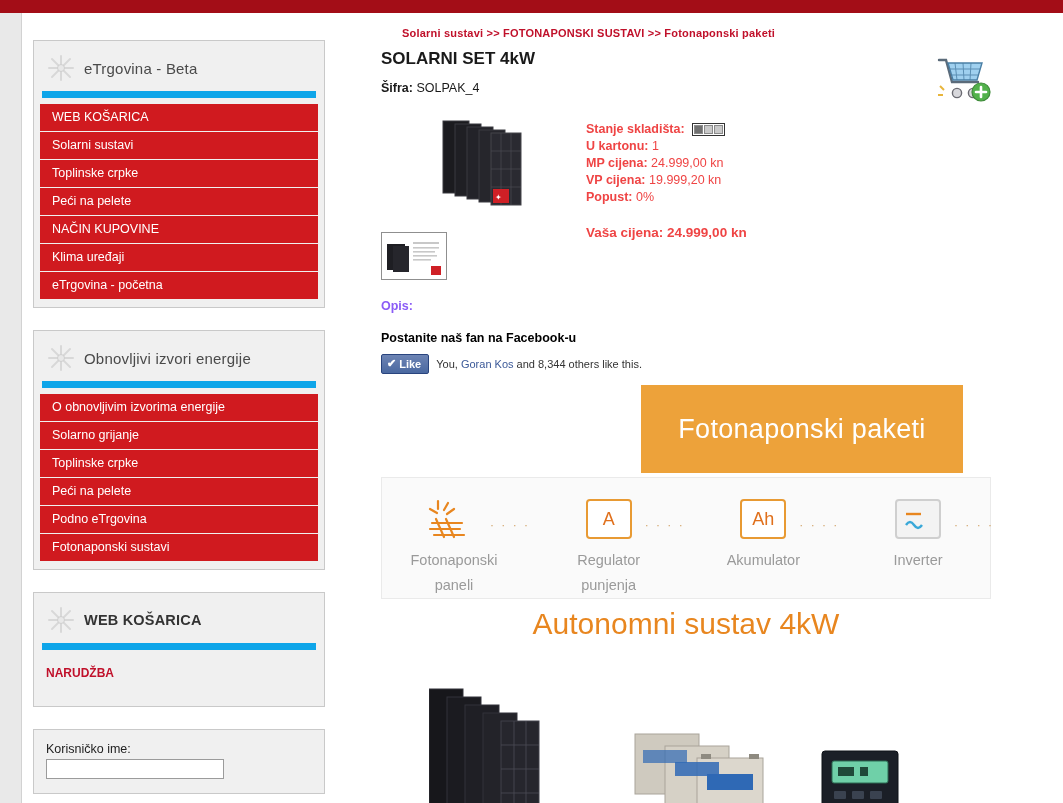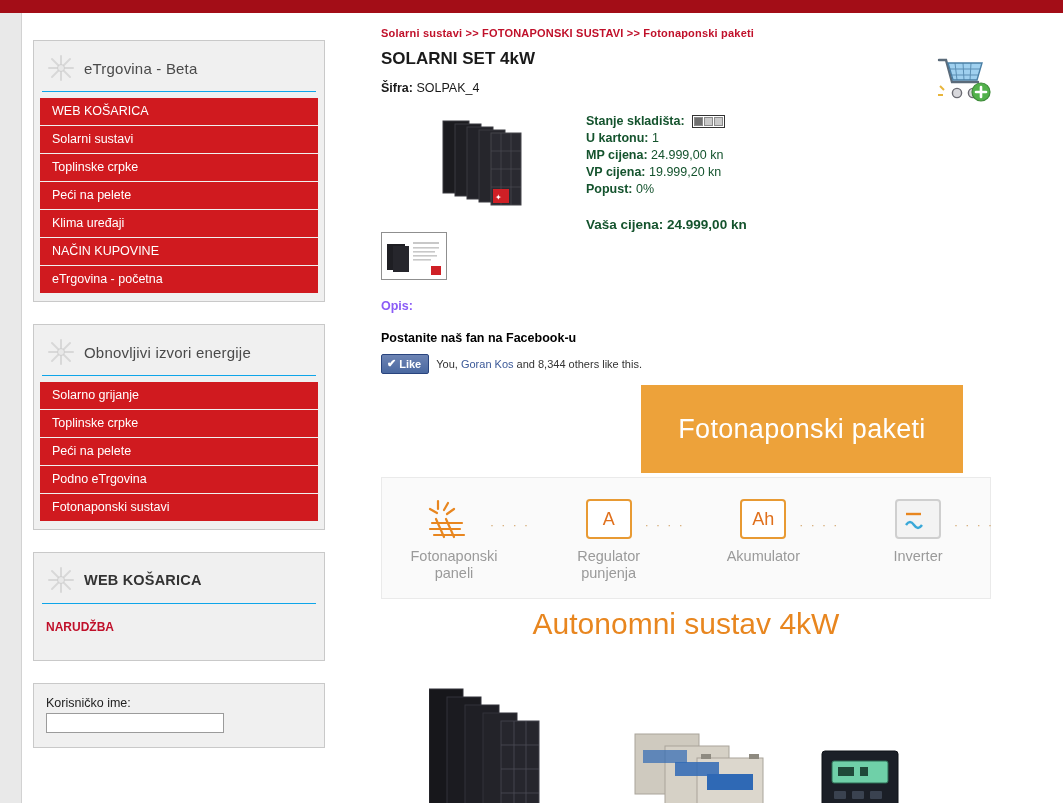--- a/index.html
+++ b/index.html
@@ -43,21 +43,21 @@
   .panel {
     background: #f0f0f0;
     border: 1px solid #c9c9c9;
     margin-bottom: 22px;
     padding: 6px 6px 8px 6px;
   }
   .panel-head {
     display: flex; align-items: center;
     gap: 8px;
     padding: 6px 4px 8px 4px;
-    border-bottom: 1px solid #0ea5e9;
+    border-bottom: 7px solid #0ea5e9;
     margin: 0 2px 6px 2px;
   }
   .panel-head .flake {
     width: 30px; height: 30px;
     flex: 0 0 30px;
   }
   .panel-title {
     font-size: 15px;
     color: #4a4a4a;
     letter-spacing: .2px;
@@ -100,20 +100,21 @@
     position: absolute;
     left: 381px; top: 14px;
     width: 660px;
   }
   .breadcrumb {
     font-size: 11px;
     color: #c0102a;
     font-weight: bold;
     letter-spacing: .2px;
     margin-bottom: 10px;
+    margin-left: 21px;
   }
   .breadcrumb .sep { color: #c0102a; }
   h1.product-title {
     font-size: 17px;
     margin: 0 0 12px 0;
     color: #1a1a1a;
     font-weight: bold;
   }
   .sifra {
     font-size: 12.5px;
@@ -125,23 +126,23 @@
 
   .product-row {
     position: relative;
     height: 120px;
   }
   .product-image {
     position: absolute; left: 60px; top: 6px;
     width: 110px; height: 92px;
   }
   .specs {
-    position: absolute; left: 205px; top: 4px;
+    position: absolute; left: 205px; top: 12px;
     font-size: 12.5px;
-    color: #14532d;
+    color: #ef4444;
     line-height: 17px;
   }
   .specs .row b { font-weight: bold; }
   .stock-boxes {
     display: inline-flex; gap: 1px;
     border: 1px solid #333;
     padding: 1px;
     vertical-align: middle;
     margin-left: 4px;
     background: #fff;
@@ -219,21 +220,21 @@
     width: 108px; text-align: center;
     position: relative;
   }
   .dstep .glyph {
     height: 46px; display: flex; align-items: center; justify-content: center;
   }
   .dstep .dlabel {
     margin-top: 6px;
     font-size: 14.5px;
     color: #9a9a9a;
-    line-height: 17px;
+    line-height: 25px;
   }
   .dots {
     position: absolute; top: 22px; right: -22px;
     color: #d2a46a; font-size: 12px; letter-spacing: 2px;
   }
   .boxglyph {
     width: 46px; height: 40px;
     border: 2px solid #e89a33;
     border-radius: 4px;
     display: flex; align-items: center; justify-content: center;
@@ -291,42 +292,43 @@
               <circle cx="15" cy="15" r="3.5" fill="#e8e8e8" stroke="#cfcfcf"></circle>
             </svg>
           </span>
           <span class="panel-title">eTrgovina - Beta</span>
         </div>
         <ul class="menu">
           <li>WEB KOŠARICA</li>
           <li>Solarni sustavi</li>
           <li>Toplinske crpke</li>
           <li>Peći na pelete</li>
+          <li>NAČIN KUPOVINE</li>
           <li>Klima uređaji</li>
-          <li>NAČIN KUPOVINE</li>
           <li>eTrgovina - početna</li>
         </ul>
       </div>
 
       <div class="panel">
         <div class="panel-head">
           <span class="flake">
             <svg width="30" height="30" viewBox="0 0 30 30">
               <g stroke="#d8d8d8" stroke-width="2" stroke-linecap="round">
                 <line x1="15" y1="3" x2="15" y2="27"></line>
                 <line x1="3" y1="15" x2="27" y2="15"></line>
                 <line x1="6" y1="6" x2="24" y2="24"></line>
                 <line x1="24" y1="6" x2="6" y2="24"></line>
               </g>
               <circle cx="15" cy="15" r="3.5" fill="#e8e8e8" stroke="#cfcfcf"></circle>
             </svg>
           </span>
           <span class="panel-title">Obnovljivi izvori energije</span>
         </div>
         <ul class="menu">
+          <li>O obnovljivim izvorima energije</li>
           <li>Solarno grijanje</li>
           <li>Toplinske crpke</li>
           <li>Peći na pelete</li>
           <li>Podno eTrgovina</li>
           <li>Fotonaponski sustavi</li>
         </ul>
       </div>
 
       <div class="panel">
         <div class="panel-head">

